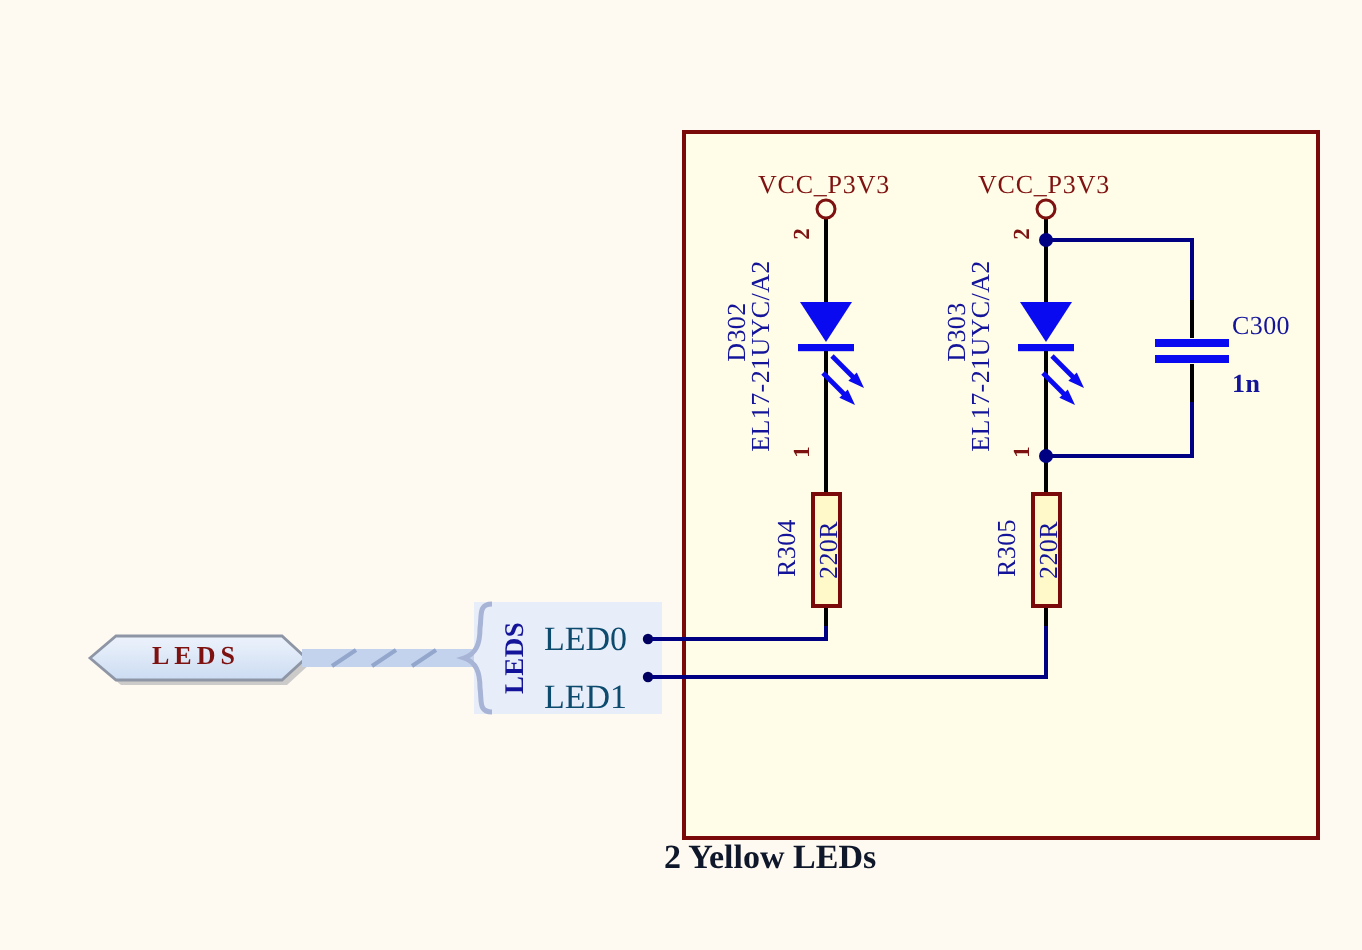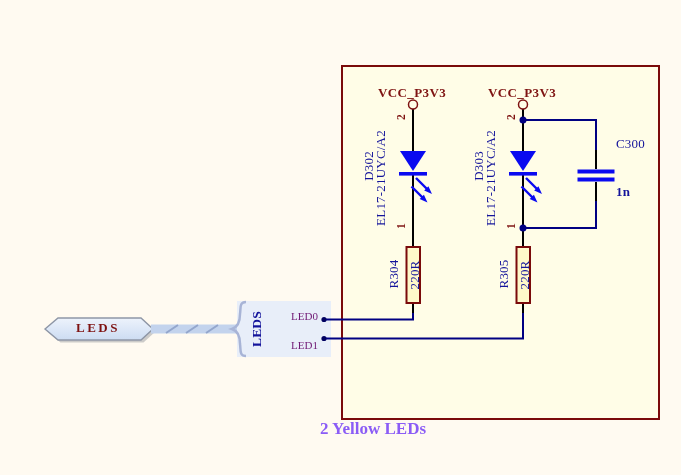--- a/index.html
+++ b/index.html
@@ -5,27 +5,27 @@
   html,body{margin:0;padding:0;}
   body{background:#FFFAF1;font-family:"Liberation Serif","DejaVu Serif",serif;}
   #canvas{position:relative;width:681px;height:475px;background:#FFFAF1;overflow:hidden;}
   #sheet-region{position:absolute;left:341px;top:65px;width:319px;height:355px;
     box-sizing:border-box;border:2px solid #7A0A0A;background:#FFFDE7;}
   svg.gfx{position:absolute;left:0;top:0;}
   .ctext{position:absolute;transform:translate(-50%,-50%);white-space:nowrap;line-height:1;}
   .vtext{position:absolute;transform:translate(-50%,-50%) rotate(-90deg);white-space:nowrap;line-height:1;}
   .navy{color:#14149B;font-size:13px;letter-spacing:.2px;}
   .maroon{color:#7E1211;}
-  .vcc{font-size:13px;font-weight:bold;letter-spacing:.4px;text-align:center;}
+  .vcc{font-size:13px;font-weight:normal;letter-spacing:.4px;text-align:center;}
   .pinno{font-size:11.5px;font-weight:bold;}
-  .sigtext{position:absolute;color:#701a75;font-size:11px;text-align:right;line-height:1;}
+  .sigtext{position:absolute;color:#0c4a6e;font-size:17px;text-align:left;line-height:1;}
   .flag-label{position:absolute;left:50px;top:321px;width:96px;text-align:center;
     color:#7E1211;font-size:13px;font-weight:bold;letter-spacing:2.5px;line-height:1;}
   .entry-label{font-size:13.5px;font-weight:bold;}
-  #sheet-title{position:absolute;left:320px;top:420px;color:#8b5cf6;
+  #sheet-title{position:absolute;left:332px;top:420px;color:#0f172a;
     font-size:17px;font-weight:bold;line-height:1;}
 </style>
 </head>
 <body>
 
 <div id="canvas">
 
   <div id="sheet-region"></div>
 
   <svg class="gfx" width="681" height="475" viewBox="0 0 681 475">
@@ -103,21 +103,21 @@
   <div class="vtext navy" style="left:368px;top:166px;">D302</div>
   <div class="vtext navy" style="left:380px;top:178px;">EL17-21UYC/A2</div>
   <div class="vtext navy" style="left:478px;top:166px;">D303</div>
   <div class="vtext navy" style="left:490px;top:178px;">EL17-21UYC/A2</div>
 
   <div class="vtext navy" style="left:393px;top:274px;">R304</div>
   <div class="vtext navy" style="left:413.5px;top:274.5px;">220R</div>
   <div class="vtext navy" style="left:503px;top:274px;">R305</div>
   <div class="vtext navy" style="left:523.5px;top:274.5px;">220R</div>
 
-  <div class="navy" style="position:absolute;left:616px;top:136px;">C300</div>
+  <div class="navy" style="position:absolute;left:616px;top:155px;">C300</div>
   <div class="navy" style="position:absolute;left:616px;top:184px;font-weight:bold;">1n</div>
 
   <div class="sigtext" style="left:272px;top:311px;width:46px;">LED0</div>
   <div class="sigtext" style="left:272px;top:340px;width:46px;">LED1</div>
 
   <div class="vtext navy entry-label" style="left:257px;top:329px;">LEDS</div>
 
   <div class="flag-label">LEDS</div>
 
   <div id="sheet-title">2 Yellow LEDs</div>

